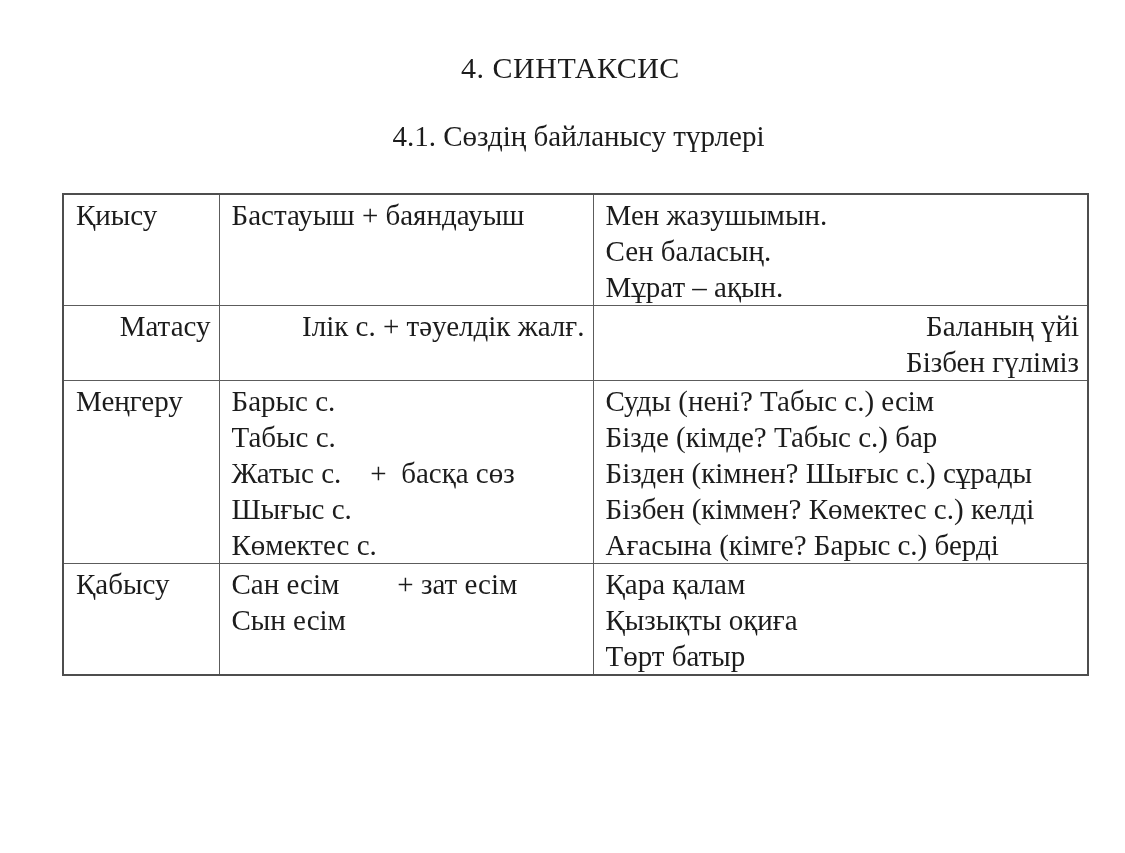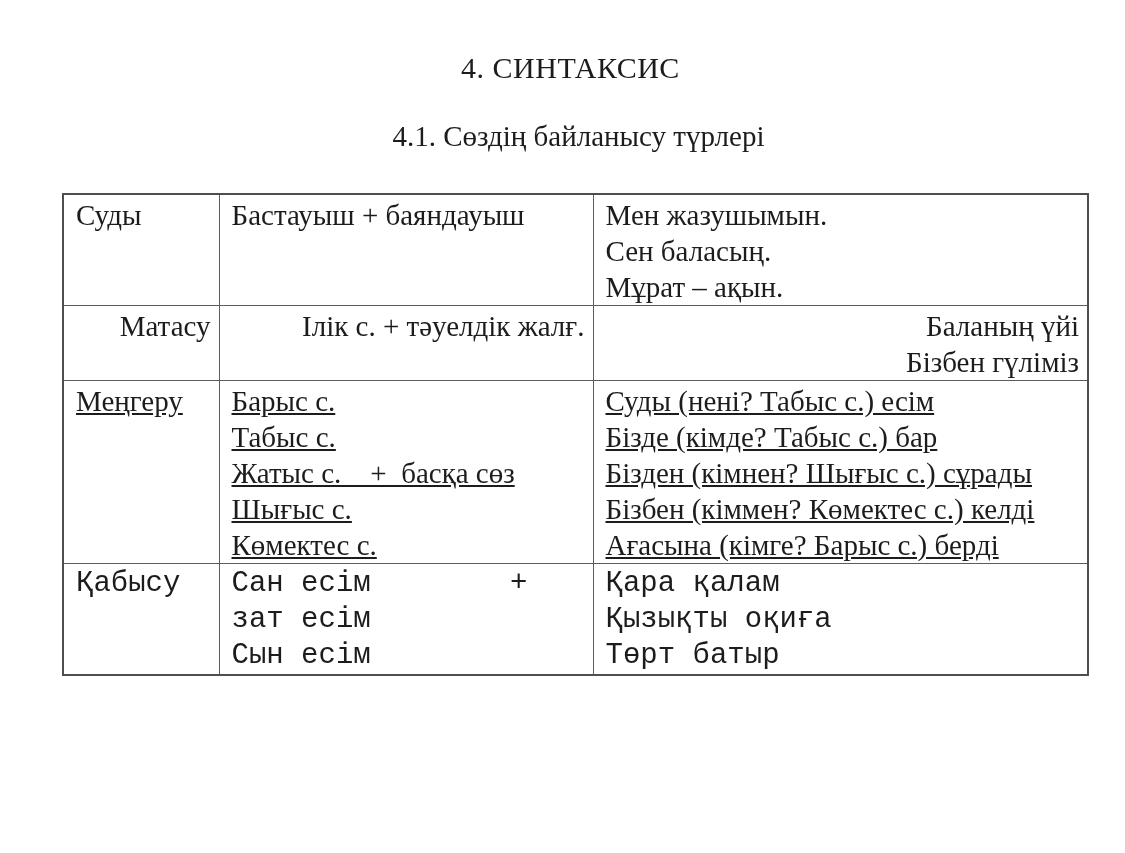--- a/index.html
+++ b/index.html
@@ -46,43 +46,43 @@
     border: 1px solid #5c5c5c;
     vertical-align: top;
     font-size: 29px;
     line-height: 36px;
     padding: 2px 8px 0 12px;
     white-space: pre-wrap;
     color: #1c1c1c;
   }
   .row-0 { height: 107px; }
   .row-1 { height: 72px; text-align: right; }
-  .row-2 { height: 180px; text-decoration: underline; }
-  .row-3 { height: 108px; font-family: Liberation Mono, monospace; }
+  .row-2 { height: 180px; }
+  .row-3 { height: 108px; }
   .row-4 { height: 103px; }
   col.c-type      { width: 156px; }
   col.c-structure { width: 374px; }
   col.c-examples  { width: 495px; }
 </style>
 </head>
 <body>
 
 <div class="doc-title">4. СИНТАКСИС</div>
 
 <div class="doc-subtitle">4.1. Сөздің байланысу түрлері</div>
 
 <table class="grammar-table">
   <colgroup>
     <col class="c-type">
     <col class="c-structure">
     <col class="c-examples">
   </colgroup>
   <tbody>
     <tr class="row-0">
-      <td>Суды</td>
+      <td>Қиысу</td>
       <td>Бастауыш + баяндауыш</td>
       <td>Мен жазушымын.
 Сен баласың.
 Мұрат – ақын.</td>
     </tr>
     <tr class="row-1">
       <td>Матасу</td>
       <td>Ілік с. + тәуелдік жалғ.</td>
       <td>Баланың үйі
 Бізбен гүліміз</td>

